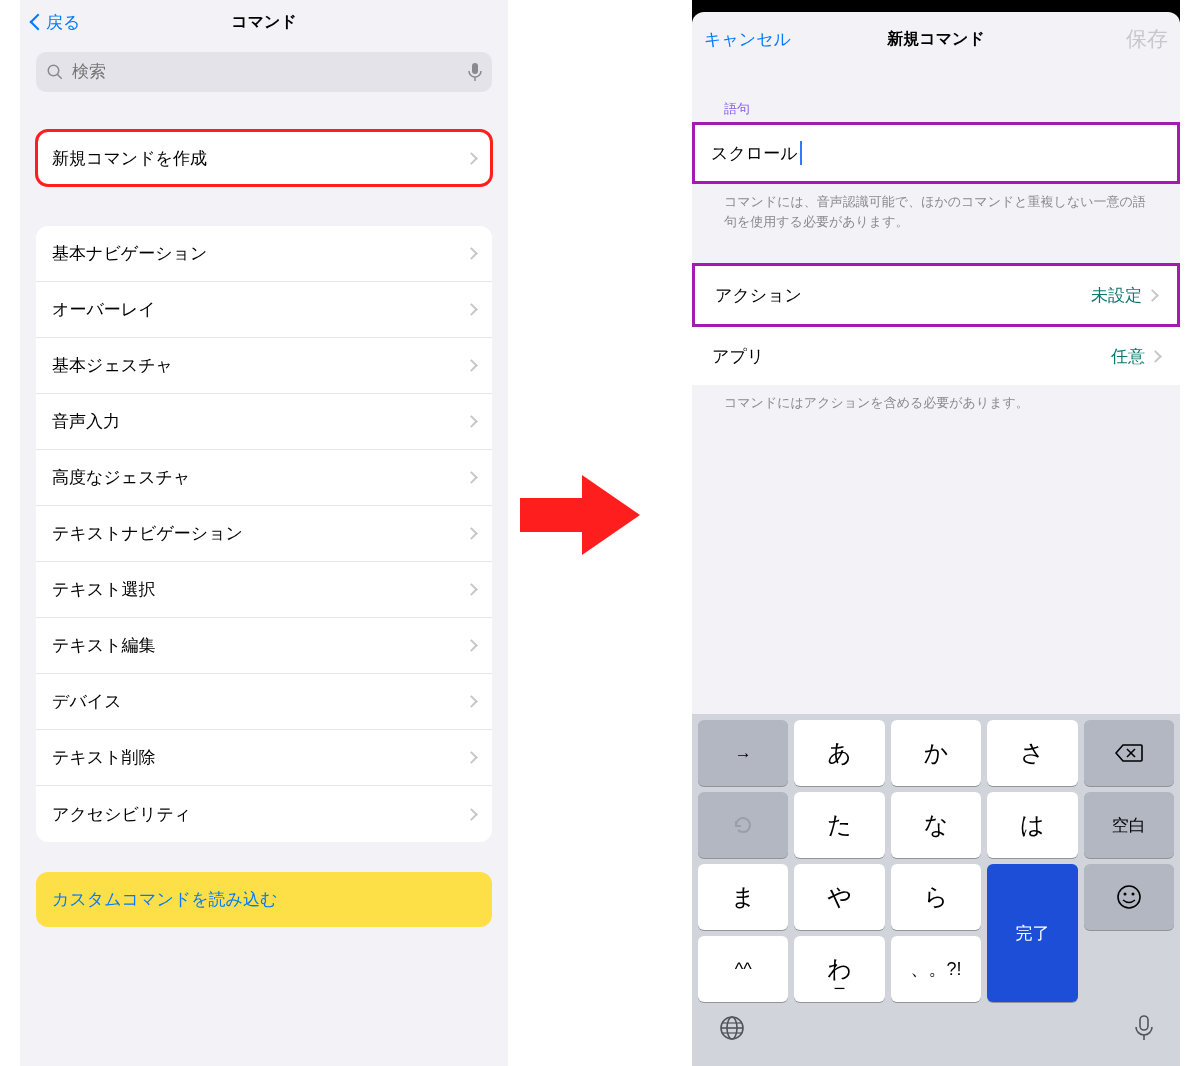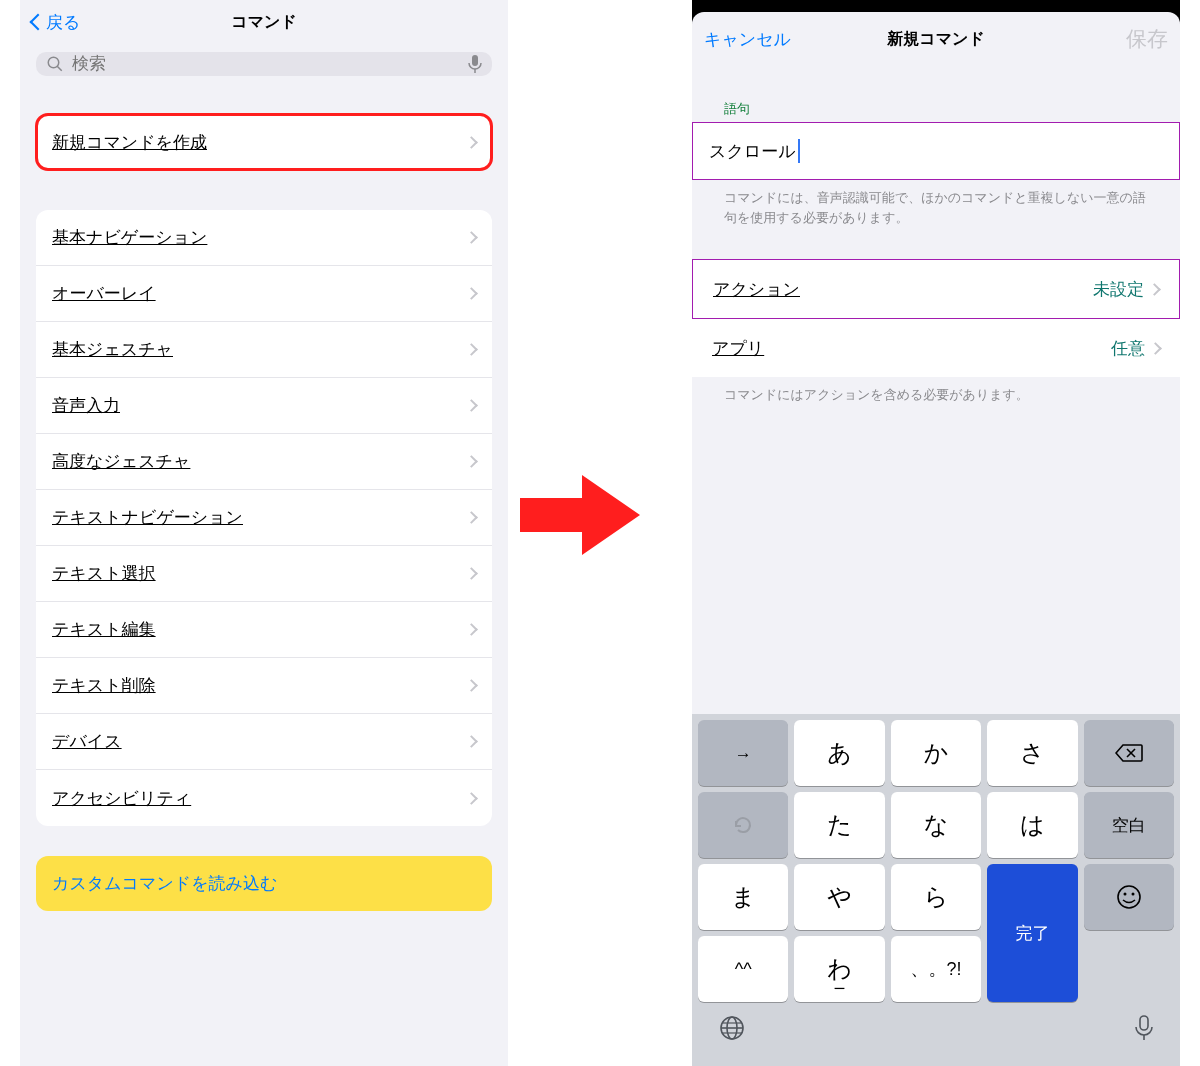--- a/index.html
+++ b/index.html
@@ -13,37 +13,37 @@
 
     
     .navbar { height: 44px; display: flex; align-items: center; justify-content: space-between; padding: 0 12px; }
     .navbar .back { color: #007aff; font-size: 17px; display: flex; align-items: center; gap: 2px; }
     .navbar .title { font-size: 16px; font-weight: 600; color: #000; position: absolute; left: 50%; transform: translateX(-50%); }
     .navbar .right { color: #c7c7cc; font-size: 21px; min-width: 48px; text-align: right; }
     .chevron-left { display:inline-block; width: 12px; height: 12px; border-left: 2.5px solid #007aff; border-bottom: 2.5px solid #007aff; transform: rotate(45deg); }
 
     
     .search-wrap { padding: 8px 16px; }
-    .search { background: #e4e3ea; border-radius: 10px; height: 24px; display: flex; align-items: center; padding: 0 10px; gap: 8px; }
+    .search { background: #e4e3ea; border-radius: 10px; height: 40px; display: flex; align-items: center; padding: 0 10px; gap: 8px; }
     .search input { flex: 1; border: none; background: transparent; font-size: 17px; color: #8a8a8e; outline: none; }
 
     
     .group { background: #fff; border-radius: 12px; margin: 20px 16px 0; overflow: hidden; }
     .cell { display: flex; align-items: center; justify-content: space-between; padding: 0 16px; height: 56px; border-bottom: 0.5px solid #e5e5ea; }
     .cell:last-child { border-bottom: none; }
-    .cell .label { font-size: 17px; color: #000; text-decoration: underline; }
+    .cell .label { font-size: 17px; color: #000; }
     .cell .value { font-size: 17px; color: #0f766e; margin-left: auto; margin-right: 6px; }
     .chevron-right { display:inline-block; width: 9px; height: 9px; border-right: 2px solid #c7c7cc; border-top: 2px solid #c7c7cc; transform: rotate(45deg); }
 
     
     .hl-red { outline: 3px solid #ff1e1e; outline-offset: -2px; }
 
     
     .footer-note { font-size: 13px; color: #8a8a8e; padding: 8px 32px 0; line-height: 1.5; }
-    .section-header { font-size: 13px; color: #15803d; padding: 0 32px 4px; margin-top: 34px; font-family: Liberation Mono, monospace; }
+    .section-header { font-size: 13px; color: #8b5cf6; padding: 0 32px 4px; margin-top: 34px; font-family: Liberation Mono, monospace; }
 
     
     .import-link { background: #fde047; border-radius: 12px; margin: 30px 16px 0; padding: 16px; font-size: 17px; color: #007aff; }
 
     
     .arrow-mid { position: absolute; left: 520px; top: 470px; width: 120px; height: 90px; }
     .arrow-mid svg { width: 100%; height: 100%; }
 
     
     .sheet-bg { position: absolute; inset: 0; background: #000; }
@@ -60,21 +60,21 @@
     .key.blue { background: #1d4ed8; color: #fff; font-size: 17px; }
     .key.tall { grid-row: span 2; }
     .kb-bottom { display: flex; align-items: center; justify-content: space-between; padding: 12px 20px 0; color: #50555c; }
 
     
     svg { display: block; }
 
     
     .r-group { background: #fff; margin: 0; border-radius: 0; }
     .r-group .cell { height: 58px; padding: 0 20px; }
-    .hl-group { border: 1px solid #a21caf; }
+    .hl-group { border: 3px solid #a21caf; }
   </style>
 </head>
 <body>
 
 <div class="container">
 
   <div class="phone phone-left">
 
     <div class="navbar">
       <div class="back">
@@ -133,25 +133,25 @@
         </div>
         <div class="cell">
           <span class="label">テキスト選択</span>
           <span class="chevron-right"></span>
         </div>
         <div class="cell">
           <span class="label">テキスト編集</span>
           <span class="chevron-right"></span>
         </div>
         <div class="cell">
+          <span class="label">デバイス</span>
+          <span class="chevron-right"></span>
+        </div>
+        <div class="cell">
           <span class="label">テキスト削除</span>
-          <span class="chevron-right"></span>
-        </div>
-        <div class="cell">
-          <span class="label">デバイス</span>
           <span class="chevron-right"></span>
         </div>
         <div class="cell">
           <span class="label">アクセシビリティ</span>
           <span class="chevron-right"></span>
         </div>
       </div>
 
     <div class="import-link">
       <span>カスタムコマンドを読み込む</span>

